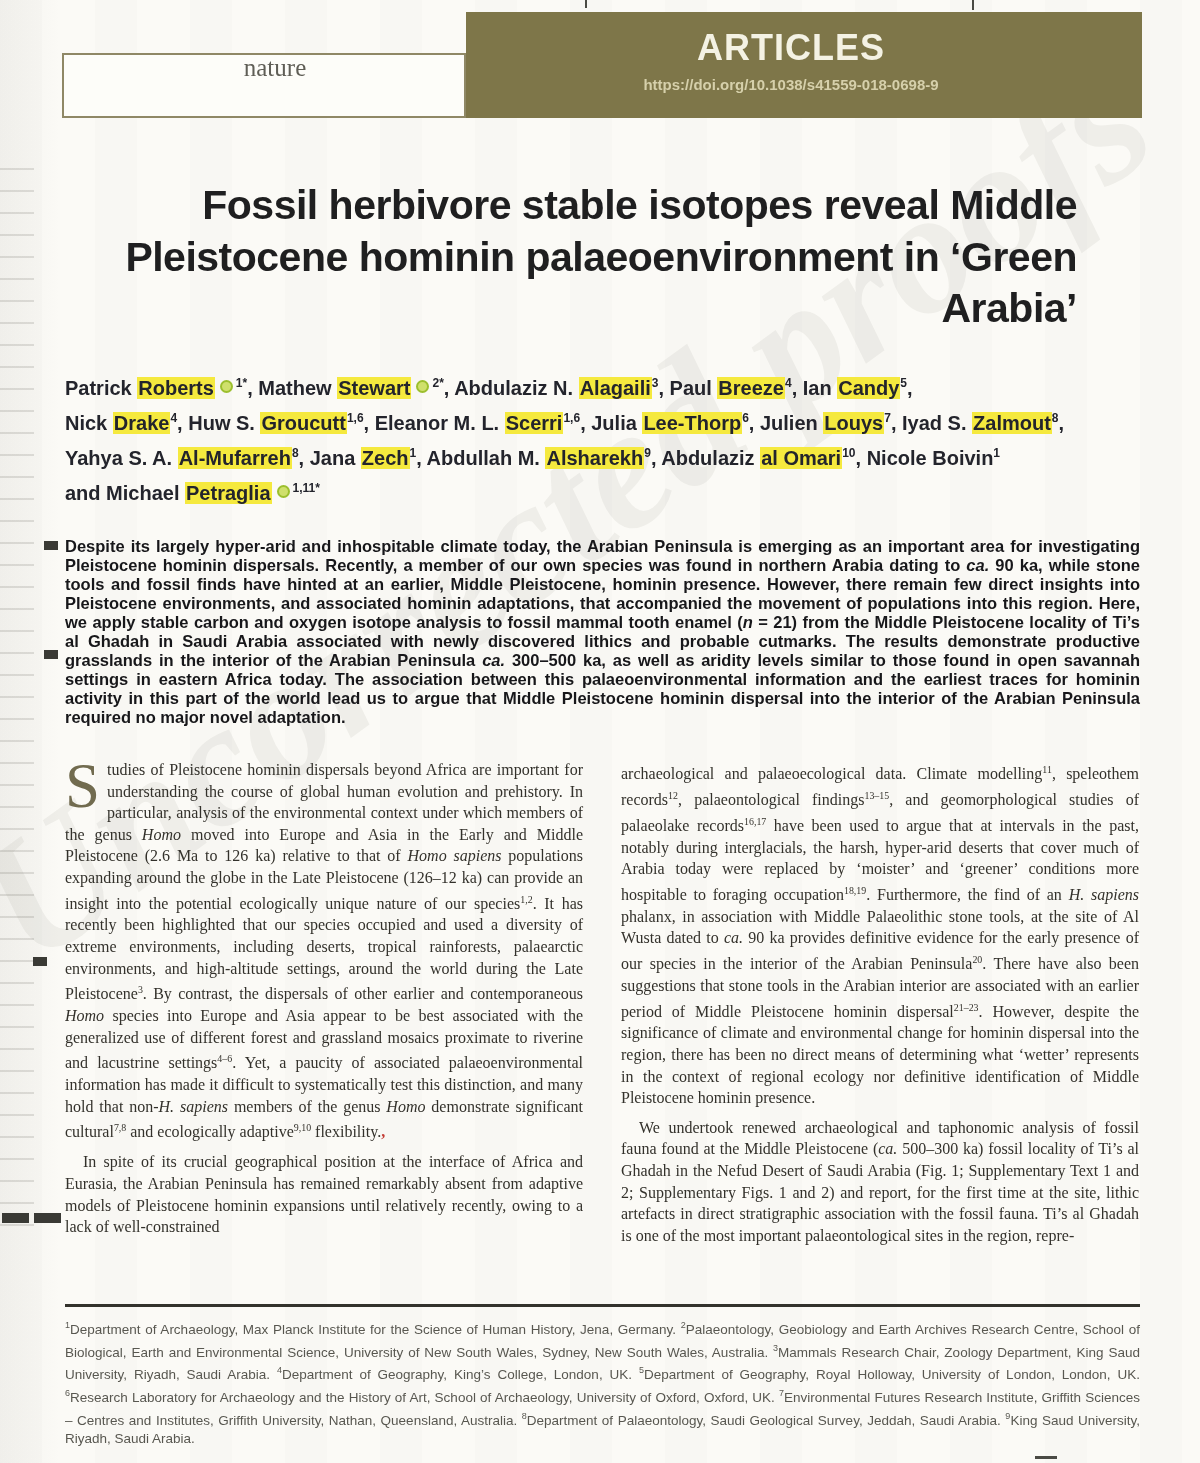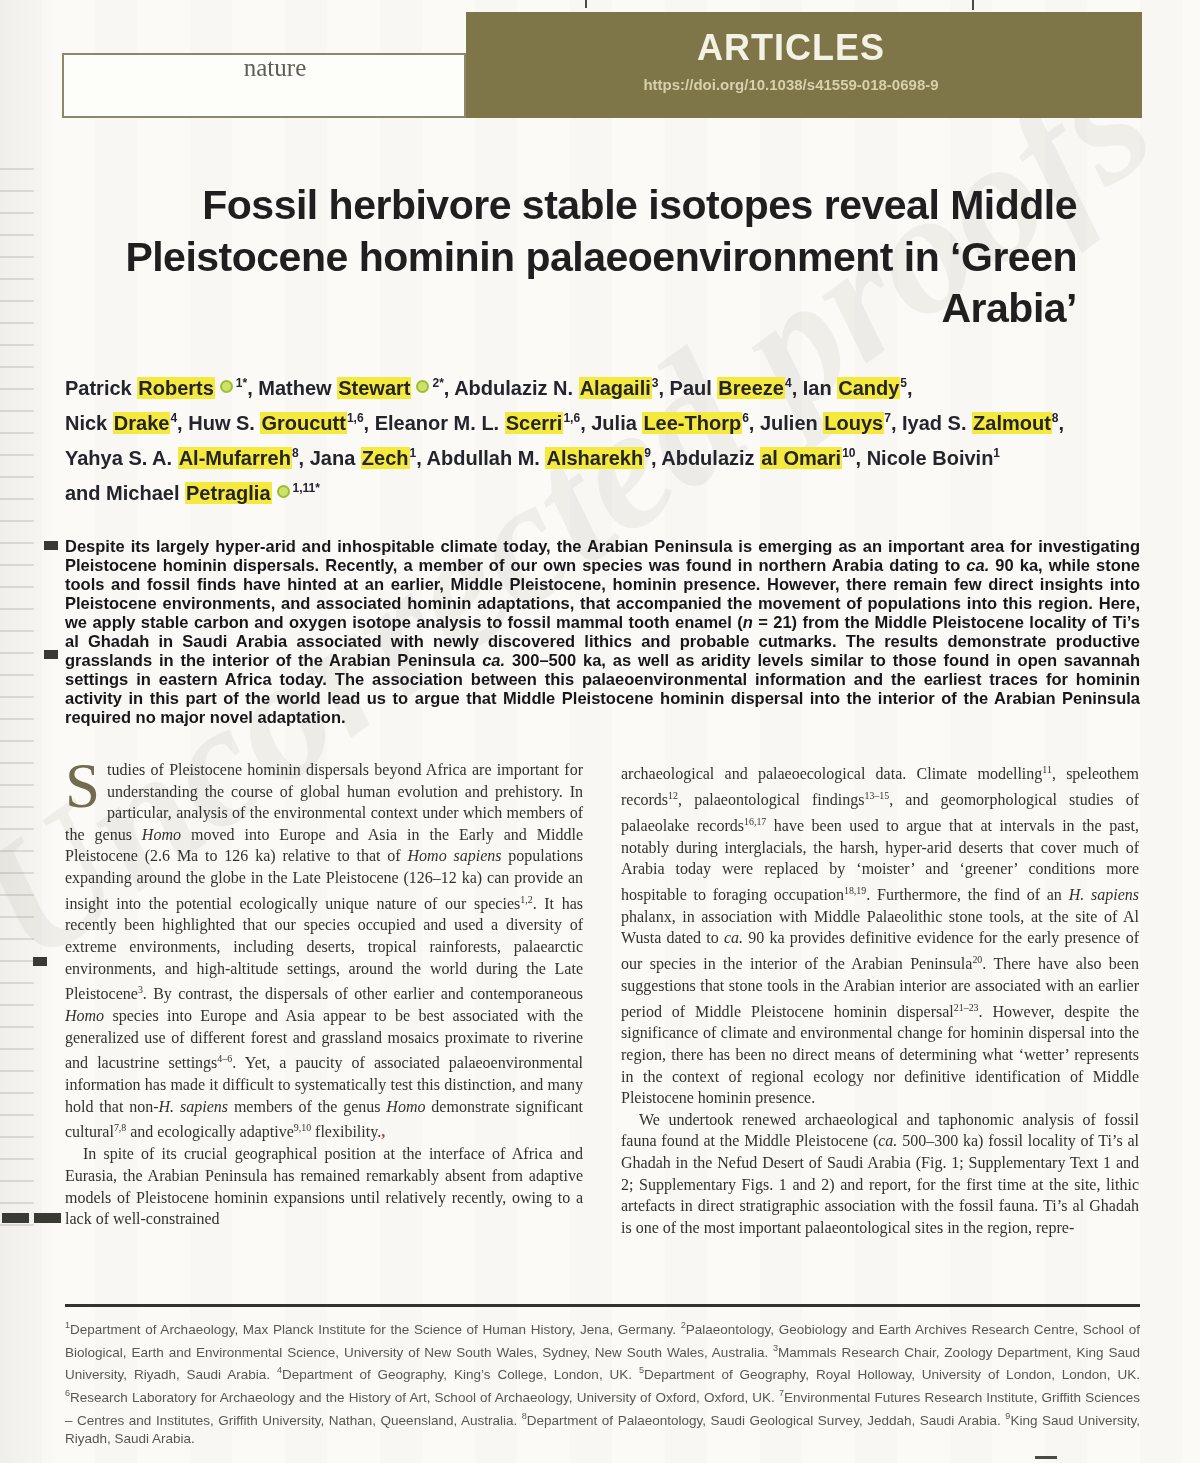--- a/index.html
+++ b/index.html
@@ -43,21 +43,21 @@
   .hl{background:#f5e93e;padding:0 1px;}
   .orcid{display:inline-block;width:13px;height:13px;border-radius:50%;background:#cfe06c;
          border:2px solid #9cbf2e;vertical-align:2px;margin:0 3px 0 5px;box-sizing:border-box;}
   .abstract{margin-top:26px;font-size:16.5px;font-weight:700;line-height:19px;text-align:justify;color:#17171a;}
   .abstract sup,.columns sup{font-size:.62em;}
   
   .columns{margin-top:32px;height:545px;overflow:hidden;display:flex;gap:38px;
            font-family:"Liberation Serif",serif;font-size:16px;line-height:21.6px;color:#33312b;text-align:justify;}
   .col{width:518px;}
   .col p{margin:0;}
-  .col p.indent{text-indent:18px;}
+  .col p.indent{text-indent:18px;margin-top:8px;}
   .dropcap{float:left;font-size:63px;line-height:48px;padding:3px 7px 0 0;color:#716b4f;font-weight:400;}
   .proof-red{color:#c43c35;font-weight:700;}
   .foot-rule{margin-top:0;border-top:3px solid #33322c;width:1075px;}
   .affiliations{margin-top:9px;font-size:13.5px;line-height:19.2px;color:#585750;text-align:justify;}
   .affiliations sup{font-size:9px;}
 </style>
 </head>
 <body>
 
 <div class="page">

